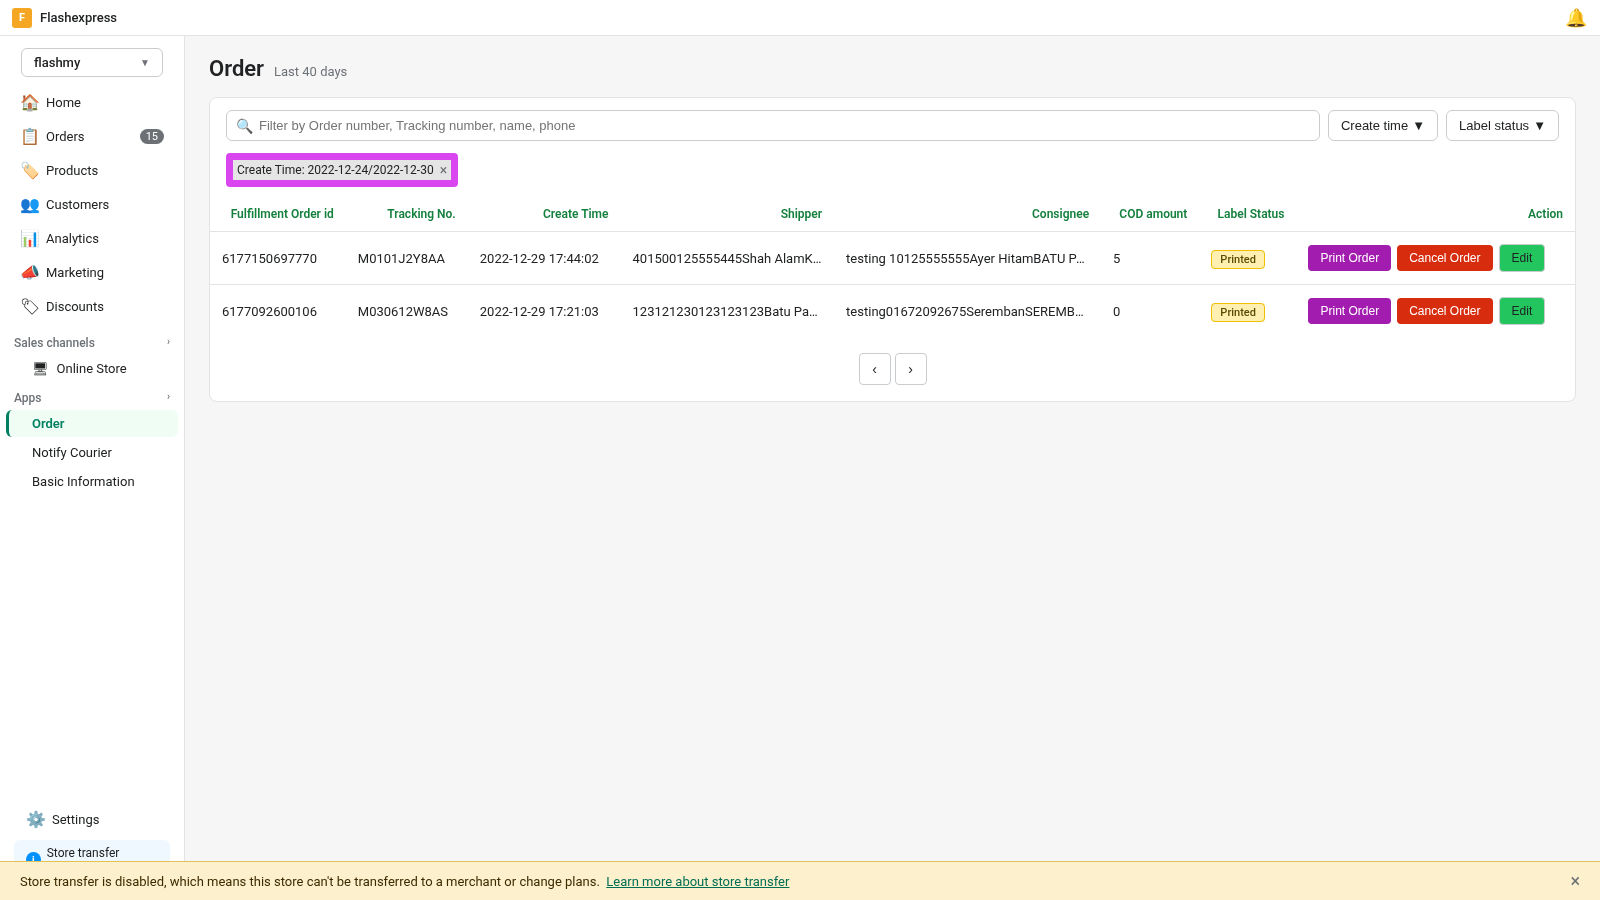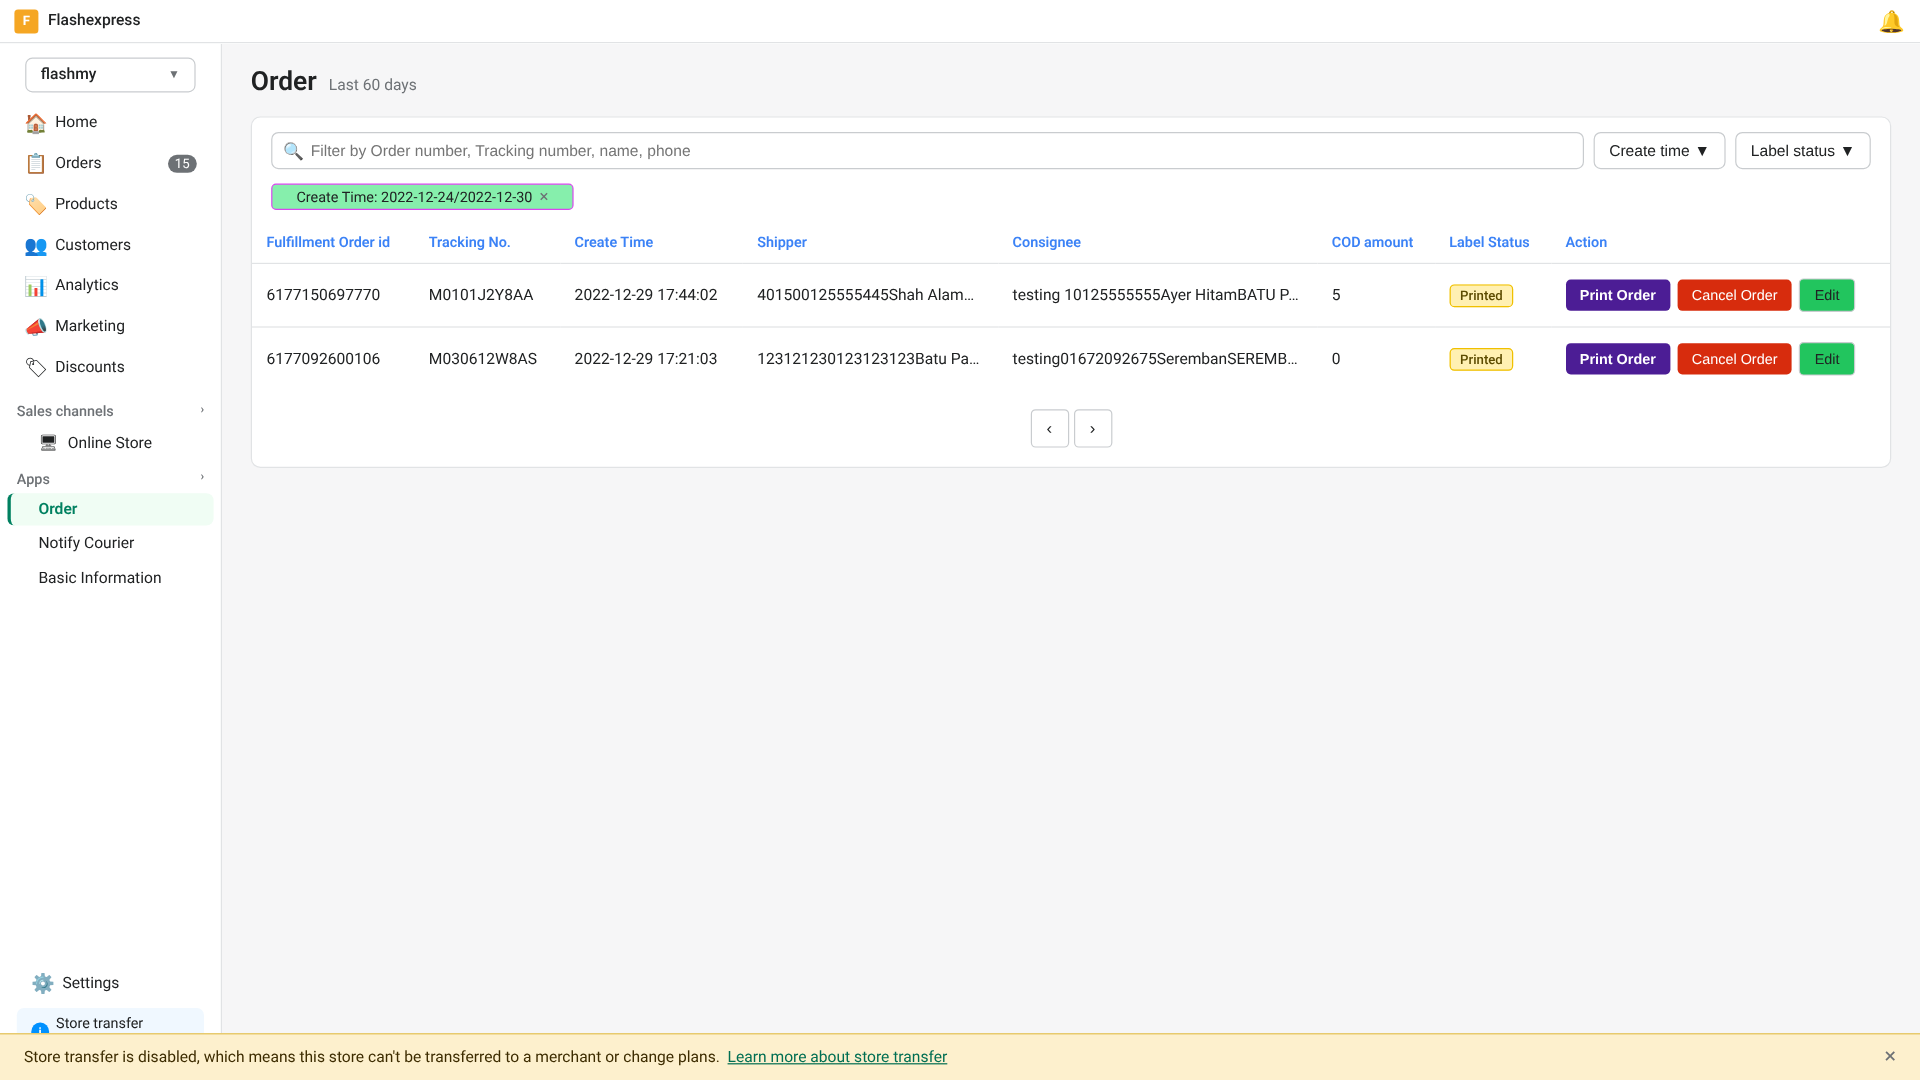--- a/index.html
+++ b/index.html
@@ -43,34 +43,34 @@
 
     
     .filters-row { padding: 12px 16px; display: flex; gap: 8px; align-items: center; }
     .search-wrapper { position: relative; flex: 1; }
     .search-icon { position: absolute; left: 10px; top: 50%; transform: translateY(-50%); color: #8c9196; font-size: 14px; }
     .search-input { width: 100%; padding: 7px 12px 7px 32px; border: 1px solid #c9cccf; border-radius: 6px; font-size: 13px; outline: none; color: #202223; }
     .filter-btn { padding: 7px 12px; border: 1px solid #c9cccf; border-radius: 6px; background: #fff; font-size: 13px; cursor: pointer; display: flex; align-items: center; gap: 4px; color: #202223; }
 
     
     .active-filters { padding: 0 16px 10px; display: flex; gap: 8px; flex-wrap: wrap; }
-    .filter-tag { display: flex; align-items: center; gap: 6px; background: #86efac; border: 1px solid #d946ef; border-radius: 4px; padding: 3px 20px; font-size: 12px; color: #202223; }
+    .filter-tag { display: flex; align-items: center; gap: 6px; background: #e5e5e5; border: 7px solid #d946ef; border-radius: 4px; padding: 3px 4px; font-size: 12px; color: #202223; }
     .filter-tag .remove { cursor: pointer; color: #6d7175; font-size: 14px; line-height: 1; }
 
     
     .data-table { width: 100%; border-collapse: collapse; }
-    .data-table th { text-align: left; padding: 10px 12px; font-size: 12px; font-weight: 600; color: #3b82f6; border-bottom: 1px solid #e1e3e5; background: #fff; white-space: nowrap; }
+    .data-table th { text-align: right; padding: 10px 12px; font-size: 12px; font-weight: 600; color: #15803d; border-bottom: 1px solid #e1e3e5; background: #fff; white-space: nowrap; }
     .data-table td { padding: 12px 12px; font-size: 13px; border-bottom: 1px solid #e1e3e5; color: #202223; vertical-align: middle; }
     .data-table tr:last-child td { border-bottom: none; }
 
     
     .badge-printed { background: #fff0b2; color: #5c4b00; border: 1px solid #f0c000; border-radius: 4px; padding: 2px 8px; font-size: 11px; font-weight: 500; }
 
     
-    .btn-green { background: #4c1d95; color: #fff; border: none; border-radius: 4px; padding: 6px 12px; font-size: 12px; cursor: pointer; font-weight: 700; white-space: nowrap; }
+    .btn-green { background: #a21caf; color: #fff; border: none; border-radius: 4px; padding: 6px 12px; font-size: 12px; cursor: pointer; font-weight: 400; white-space: nowrap; }
     .btn-red { background: #d72c0d; color: #fff; border: none; border-radius: 4px; padding: 6px 12px; font-size: 12px; cursor: pointer; font-weight: 500; white-space: nowrap; }
     .btn-outline { background: #22c55e; color: #202223; border: 1px solid #c9cccf; border-radius: 4px; padding: 6px 12px; font-size: 12px; cursor: pointer; font-weight: 500; white-space: nowrap; }
     .action-btns { display: flex; gap: 6px; align-items: center; }
 
     
     .pagination { display: flex; justify-content: center; align-items: center; padding: 16px; gap: 4px; }
     .page-btn { width: 32px; height: 32px; border: 1px solid #c9cccf; border-radius: 4px; background: #fff; cursor: pointer; display: flex; align-items: center; justify-content: center; font-size: 14px; color: #202223; }
     .page-btn:disabled { color: #c9cccf; cursor: default; }
 
     
@@ -166,21 +166,21 @@
         <div class="info-dot">i</div>
         <span>Store transfer disabled</span>
       </div>
     </div>
   </div>
 
   <div class="main">
 
     <div class="page-header">
       <h1 class="page-title">Order</h1>
-      <span class="page-subtitle">Last 60 days</span>
+      <span class="page-subtitle">Last 40 days</span>
     </div>
 
     <div class="card">
 
 
       <div class="filters-row">
         <div class="search-wrapper">
           <span class="search-icon">🔍</span>
           <input class="search-input" type="text" placeholder="Filter by Order number, Tracking number, name, phone" style="">
         </div>

